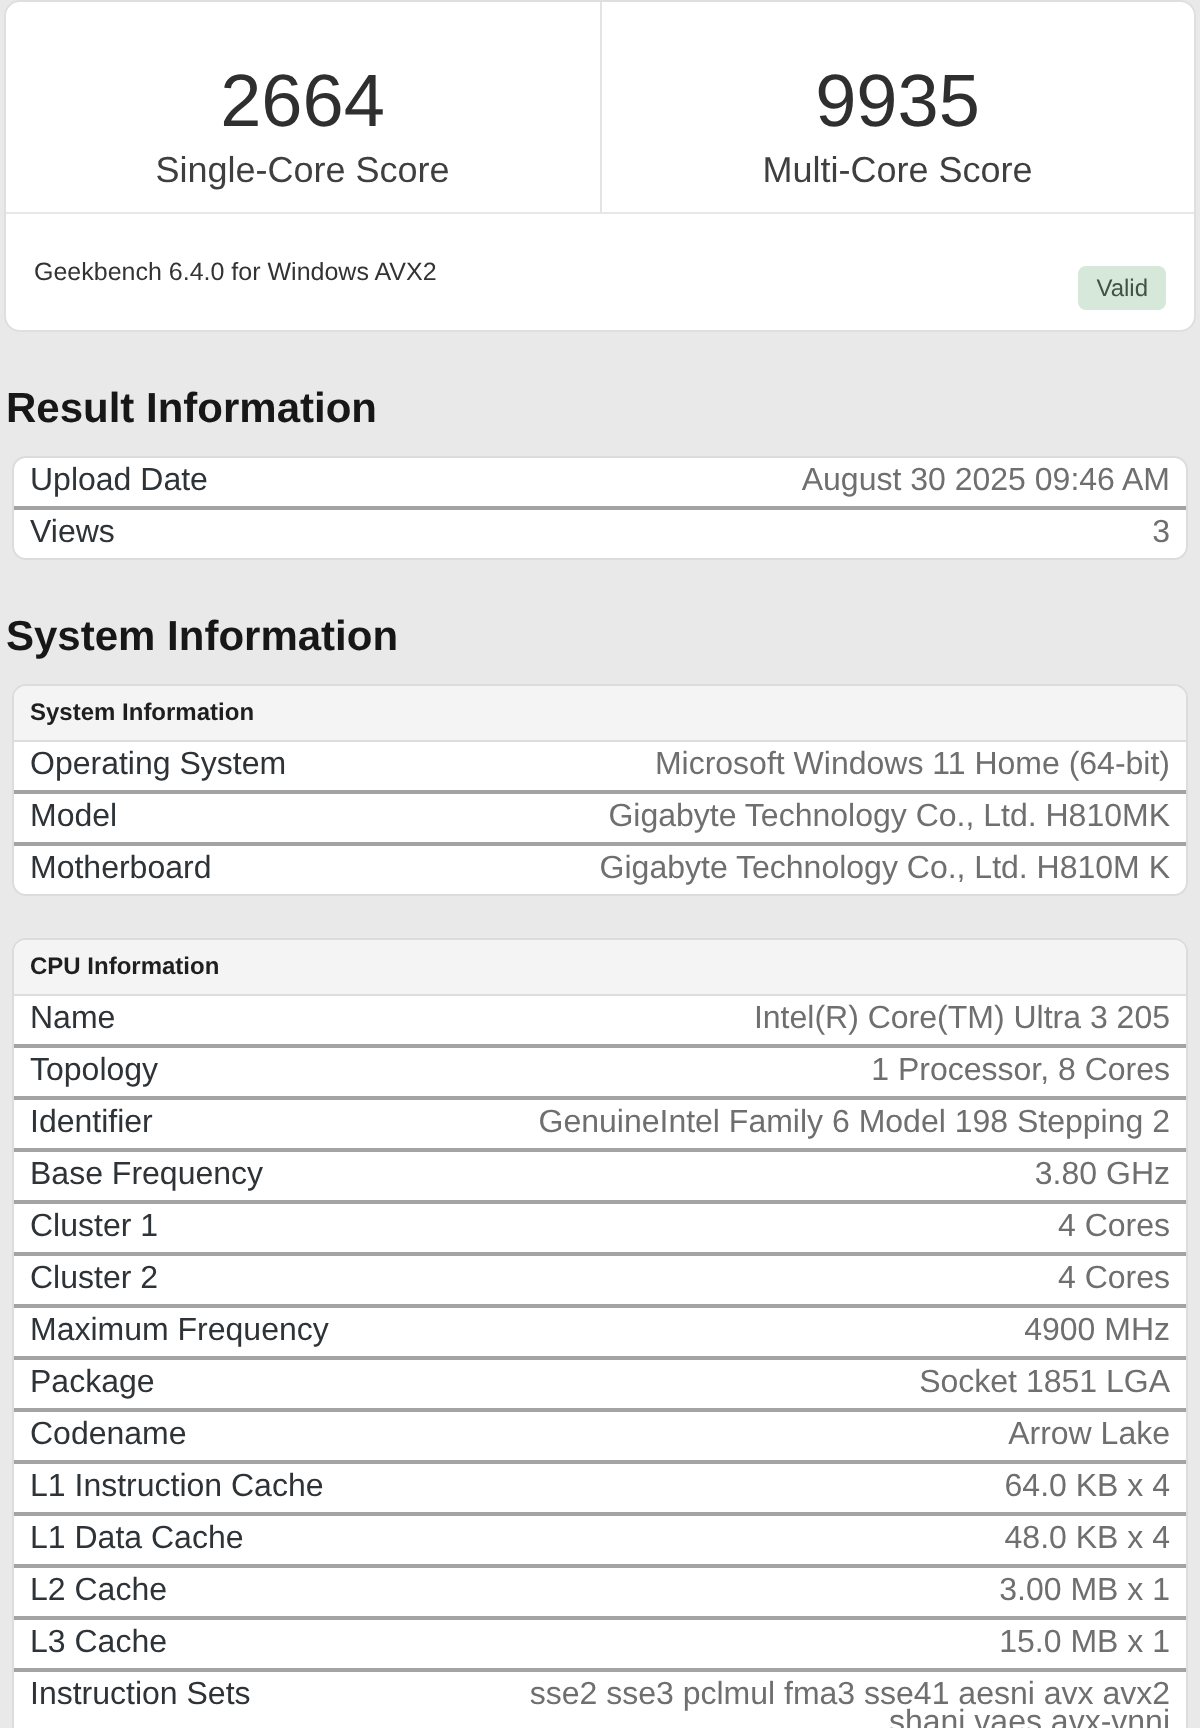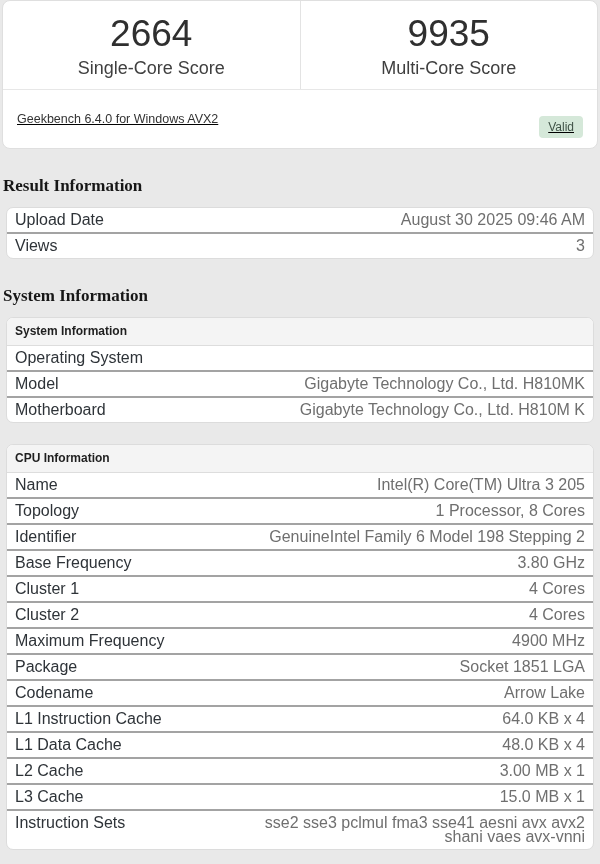--- a/index.html
+++ b/index.html
@@ -12,49 +12,47 @@
 
   
   .top-card {
     margin: 0 2px;
     background: #ffffff;
     border: 1px solid #dfdfdf;
     border-radius: 8px;
     overflow: hidden;
   }
   .scores { display: flex; }
-  .score-cell { flex: 1; text-align: center; padding: 13px 0 13px; }
+  .score-cell { flex: 1; text-align: center; padding: 30px 0 13px; }
   .score-cell + .score-cell { border-left: 1px solid #e3e3e3; }
   .score-value { font-size: 37px; line-height: 40px; color: #2f2f2f; }
   .score-label { font-size: 18px; line-height: 15px; color: #3f3f3f; margin-top: 7px; }
   .build-bar {
     display: flex; align-items: center;
     border-top: 1px solid #e7e7e7;
     padding: 10px 14px;
     min-height: 43px;
-    text-decoration: underline;
   }
   .build-text { font-size: 12.5px; color: #333333; }
   .badge {
     margin-left: auto;
     background: var(--badge-bg, #d5e8d9);
     color: var(--badge-text, #405347);
     font-size: 12px; line-height: 14px;
     padding: 4px 9px;
     border-radius: 4px;
     margin-top: 16px;
   }
 
   
   .section-heading {
-    font-size: 17px;
+    font-size: 21px;
     font-weight: bold;
     color: #171717;
     margin: 27px 0 11px 3px;
-    font-family: Liberation Serif, serif;
   }
 
   
   .card {
     margin: 0 6px 21px;
     background: #ffffff;
     border: 1px solid #dcdcdc;
     border-radius: 7px;
     overflow: hidden;
   }
@@ -106,20 +104,21 @@
       <div class="tvalue">3</div>
     </div>
   </div>
 
 <div class="section-heading">System Information</div>
 <div id="system-tables">
     <div class="card">
       <div class="card-header">System Information</div>
       <div class="trow">
         <div class="tlabel">Operating System</div>
+        <div class="tvalue">Microsoft Windows 11 Home (64-bit)</div>
       </div>
       <div class="trow">
         <div class="tlabel">Model</div>
         <div class="tvalue">Gigabyte Technology Co., Ltd. H810MK</div>
       </div>
       <div class="trow">
         <div class="tlabel">Motherboard</div>
         <div class="tvalue">Gigabyte Technology Co., Ltd. H810M K</div>
       </div>
     </div>

